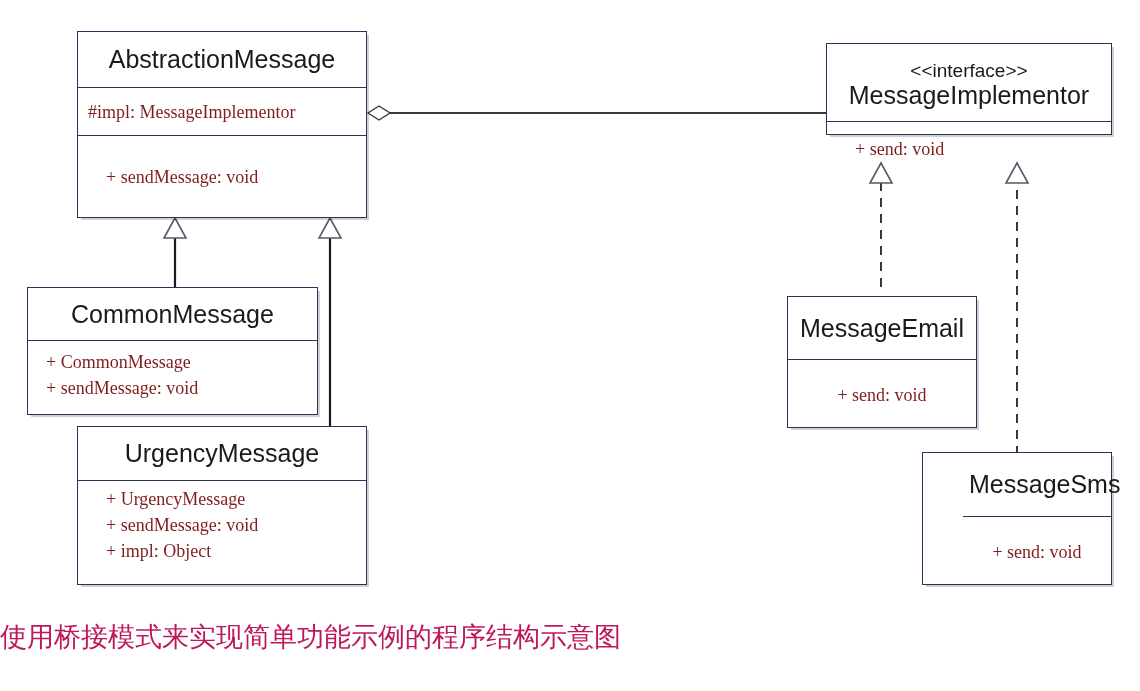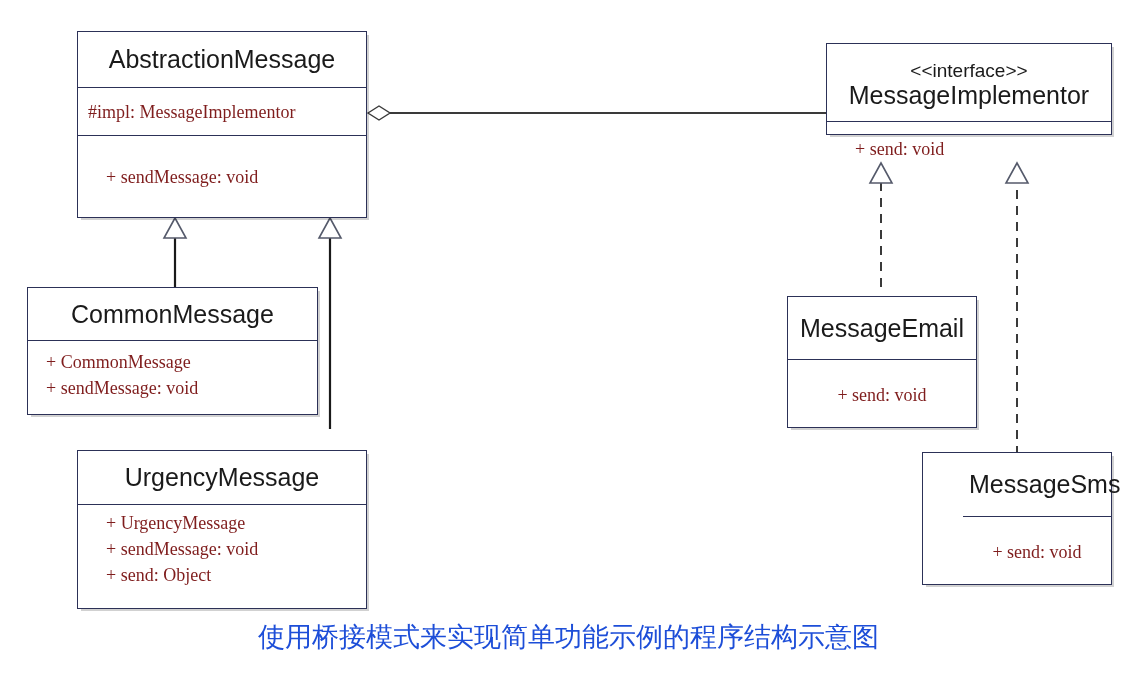--- a/index.html
+++ b/index.html
@@ -76,24 +76,24 @@
   .edge svg {
     display: block;
     overflow: visible;
   }
   
   .caption {
     position: absolute;
     left: 0;
     width: 1137px;
     top: 618px;
-    text-align: center;
+    text-align: left;
     font-size: 27px;
     line-height: 38px;
-    color: #1d4ed8;
+    color: #be185d;
     font-family: "DejaVu Sans", "Liberation Sans", sans-serif;
   }
 </style>
 </head>
 <body>
 
 <div id="canvas">
 
   <div class="edge" style="left:360px; top:98px; width:470px; height:32px;">
     <svg width="470" height="32" viewBox="0 0 470 32">
@@ -155,28 +155,28 @@
   <div class="uml-class" style="left:27px; top:287px; width:291px; height:128px;">
     <div class="uml-compartment" style="height:52px;">
       <div class="uml-name">CommonMessage</div>
     </div>
     <div class="uml-compartment uml-ops" style="height:68px; padding-left:18px;">
       <div class="uml-op-line">+ CommonMessage</div>
       <div class="uml-op-line">+ sendMessage: void</div>
     </div>
   </div>
 
-  <div class="uml-class" style="left:77px; top:450px; width:290px; height:159px;">
+  <div class="uml-class" style="left:77px; top:426px; width:290px; height:159px;">
     <div class="uml-compartment" style="height:53px;">
       <div class="uml-name">UrgencyMessage</div>
     </div>
     <div class="uml-compartment uml-ops" style="height:88px;">
       <div class="uml-op-line">+ UrgencyMessage</div>
       <div class="uml-op-line">+ sendMessage: void</div>
-      <div class="uml-op-line">+ send: Object</div>
+      <div class="uml-op-line">+ impl: Object</div>
     </div>
   </div>
 
   <div class="uml-class" style="left:787px; top:296px; width:190px; height:132px;">
     <div class="uml-compartment" style="height:62px;">
       <div class="uml-name">MessageEmail</div>
     </div>
     <div class="uml-compartment uml-ops uml-ops-center" style="height:70px;">
       <div class="uml-op-line">+ send: void</div>
     </div>

